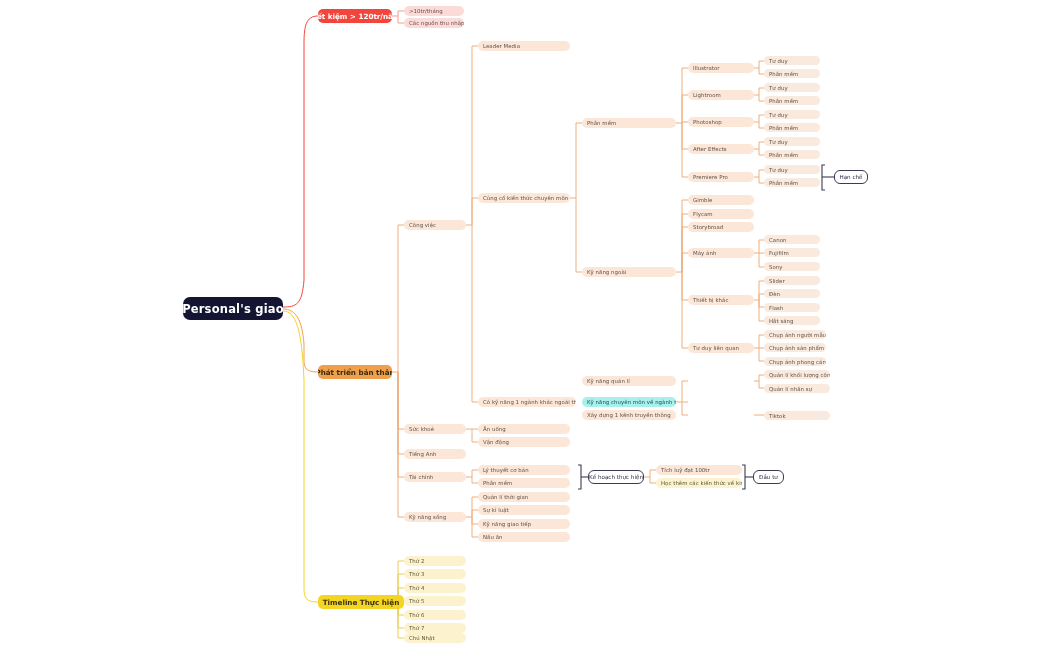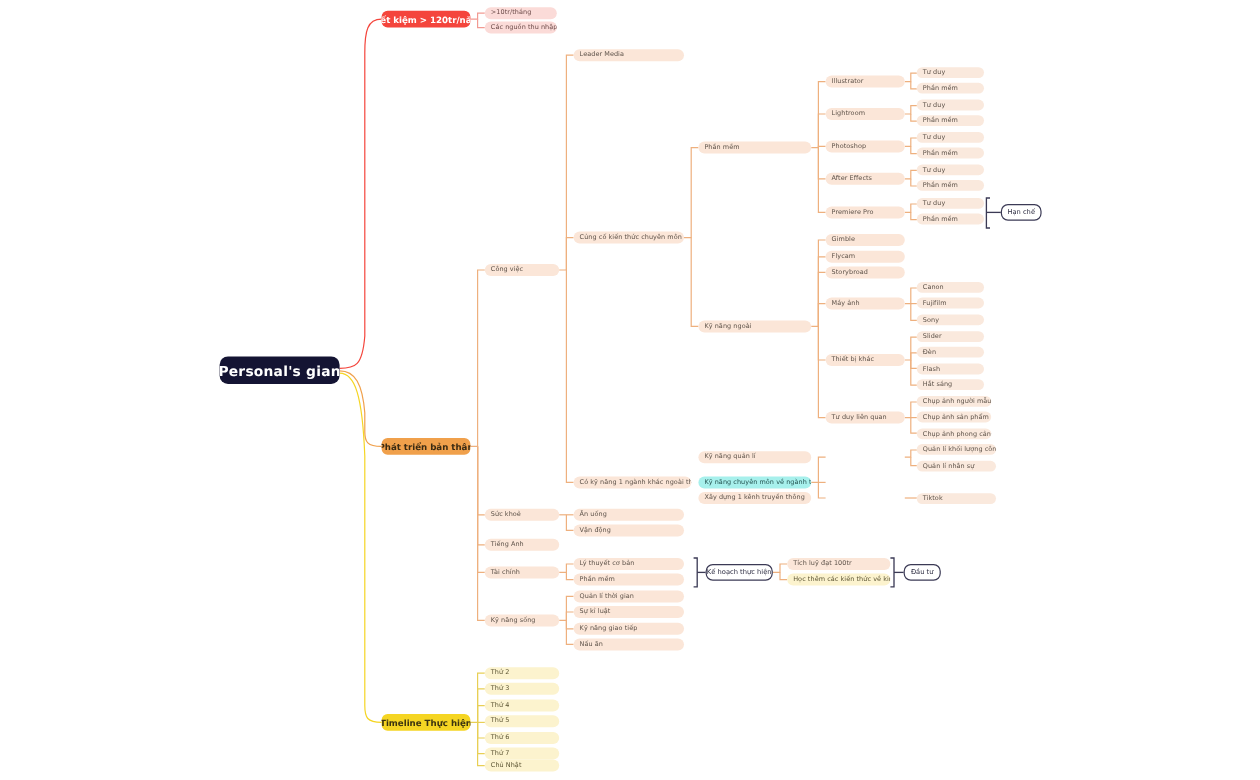--- a/index.html
+++ b/index.html
@@ -180,21 +180,21 @@
         <path d="M398 602 L398 574 L404 574"></path>
         <path d="M398 602 L398 588 L404 588"></path>
         <path d="M398 602 L398 602 L404 602"></path>
         <path d="M398 602 L398 615 L404 615"></path>
         <path d="M398 602 L398 628 L404 628"></path>
         <path d="M398 602 L398 638 L404 638"></path>
       </g>
     </g>
   </svg>
 
-  <div class="node root" style="left:183px;top:297px;width:100px;height:23px;">Personal's gian</div>
+  <div class="node root" style="left:183px;top:297px;width:100px;height:23px;">Personal's giao</div>
 
   <div class="node l1 red" style="left:318px;top:9px;width:74px;height:14px;">Tiết kiệm &gt; 120tr/năm</div>
   <div class="node bar pink" style="left:404px;top:6px;width:60px;height:10px;">&gt;10tr/tháng</div>
   <div class="node bar pink" style="left:404px;top:18px;width:60px;height:10px;">Các nguồn thu nhập khác</div>
 
   <div class="node l1 orange" style="left:318px;top:365px;width:74px;height:14px;">Phát triển bản thân</div>
 
   <div class="node bar peach" style="left:404px;top:220px;width:62px;height:10px;">Công việc</div>
 
   <div class="node bar peach" style="left:478px;top:41px;width:92px;height:10px;">Leader Media</div>
@@ -272,21 +272,21 @@
   <div class="node bar peach" style="left:656px;top:465px;width:86px;height:10px;">Tích luỹ đạt 100tr</div>
   <div class="node bar cream" style="left:656px;top:478px;width:86px;height:10px;">Học thêm các kiến thức về kinh tế</div>
   <div class="node cap" style="left:753px;top:470px;width:31px;height:14px;">Đầu tư</div>
 
   <div class="node bar peach" style="left:404px;top:512px;width:62px;height:10px;">Kỹ năng sống</div>
   <div class="node bar peach" style="left:478px;top:492px;width:92px;height:10px;">Quản lí thời gian</div>
   <div class="node bar peach" style="left:478px;top:505px;width:92px;height:10px;">Sự kỉ luật</div>
   <div class="node bar peach" style="left:478px;top:519px;width:92px;height:10px;">Kỹ năng giao tiếp</div>
   <div class="node bar peach" style="left:478px;top:532px;width:92px;height:10px;">Nấu ăn</div>
 
-  <div class="node l1 yellow" style="left:318px;top:595px;width:74px;height:14px;">Timeline Thực hiện</div>
+  <div class="node l1 yellow" style="left:318px;top:595px;width:86px;height:14px;">Timeline Thực hiện</div>
 
   <div class="node bar cream" style="left:404px;top:556px;width:62px;height:10px;">Thứ 2</div>
   <div class="node bar cream" style="left:404px;top:569px;width:62px;height:10px;">Thứ 3</div>
   <div class="node bar cream" style="left:404px;top:583px;width:62px;height:10px;">Thứ 4</div>
   <div class="node bar cream" style="left:404px;top:596px;width:62px;height:10px;">Thứ 5</div>
   <div class="node bar cream" style="left:404px;top:610px;width:62px;height:10px;">Thứ 6</div>
   <div class="node bar cream" style="left:404px;top:623px;width:62px;height:10px;">Thứ 7</div>
   <div class="node bar cream" style="left:404px;top:633px;width:62px;height:10px;">Chủ Nhật</div>
 
 </div>

